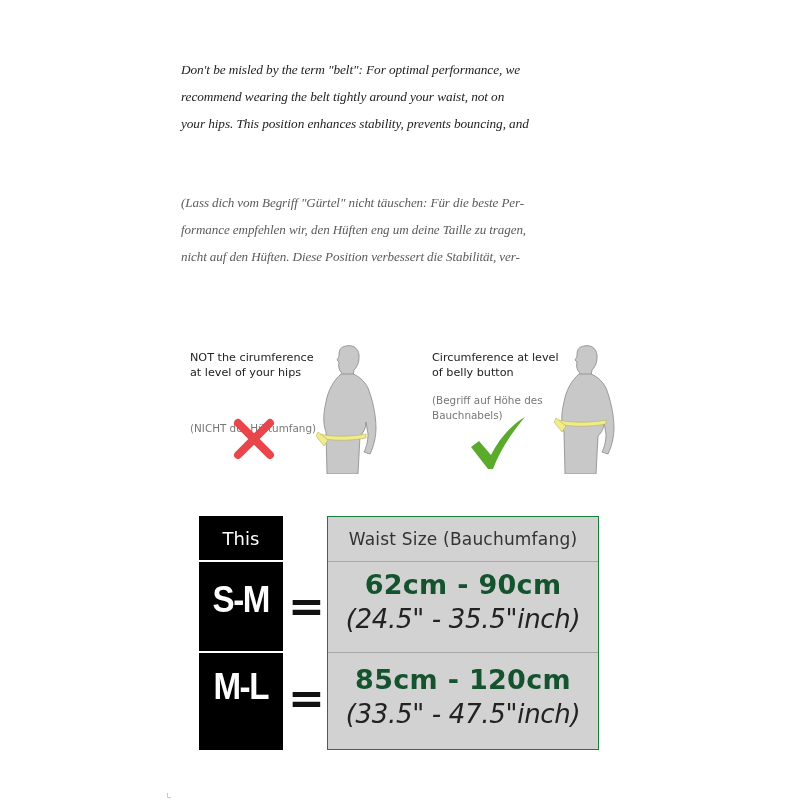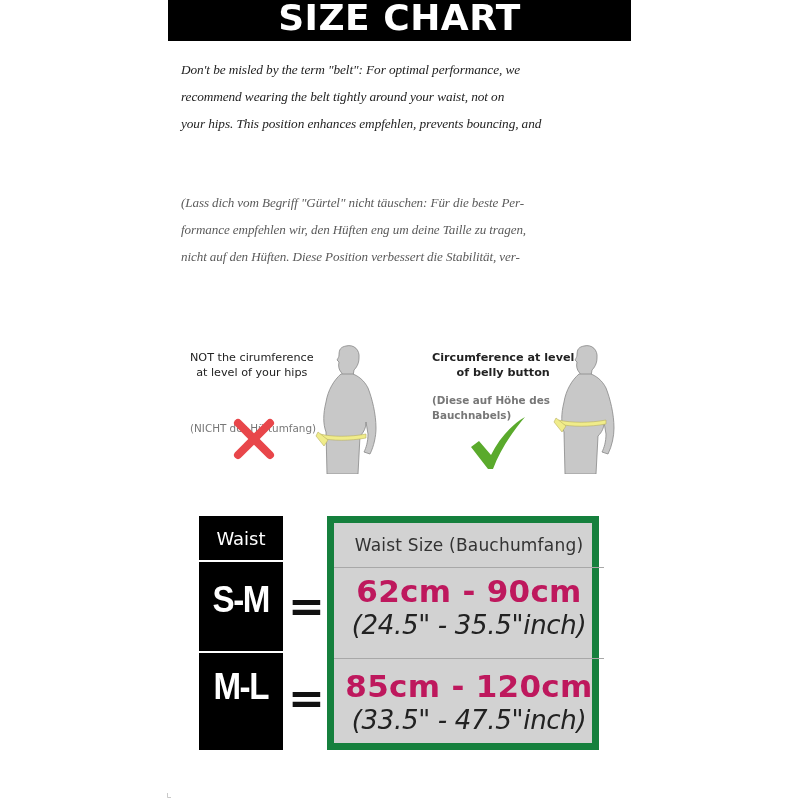--- a/index.html
+++ b/index.html
@@ -25,28 +25,28 @@
       font-family: Liberation Serif, serif; font-style: italic;
       font-size: 13.3px; line-height: 27px; letter-spacing: -0.1px;
     }
     .para-en { top: 56px; color: #222222; }
     .para-de { top: 189px; color: #5a5a5a; font-size: 13.1px; }
     .para .line { display: block; white-space: nowrap; }
 
     
     .panel { position: absolute; }
     .panel-left { left: 190px; top: 345px; width: 190px; height: 135px; }
-    .panel-right { left: 432px; top: 345px; width: 195px; height: 135px; font-weight: bold; }
+    .panel-right { left: 432px; top: 345px; width: 195px; height: 135px; }
 
     .panel-caption {
       position: absolute; left: 0; top: 5px;
       font-family: "DejaVu Sans", "Liberation Sans", sans-serif;
       font-size: 11.2px; line-height: 15px; color: #222;
     }
-    .panel-caption .line { display: block; white-space: nowrap; text-align: center; }
+    .panel-caption .line { display: block; white-space: nowrap; }
     .panel-sub {
       position: absolute; left: 0;
       font-family: "DejaVu Sans", "Liberation Sans", sans-serif;
       font-size: 10.4px; line-height: 15px; color: #777;
     }
     .panel-sub .line { display: block; white-space: nowrap; }
     .panel-left .panel-sub { top: 44px; margin-top: 32px; }
     .panel-right .panel-sub { top: 48px; }
 
     .mark { position: absolute; }
@@ -81,59 +81,56 @@
     .equals {
       position: absolute; left: 288px; width: 34px;
       font-family: "DejaVu Sans", sans-serif; font-size: 44px; font-weight: bold;
       text-align: center; color: #111;
     }
     .equals.e1 { top: 580px; }
     .equals.e2 { top: 672px; }
 
     .waist-col {
       position: absolute; left: 327px; top: 516px; width: 272px; height: 234px;
-      background: #d2d2d2; border: 7px solid #15803d;
+      background: #d2d2d2; border: 1px solid #15803d;
     }
     .waist-header {
       position: absolute; left: 0; top: 0; width: 270px; height: 44px;
       display: flex; align-items: center; justify-content: center;
       font-family: "DejaVu Sans", "Liberation Sans", sans-serif;
       font-size: 17px; color: #333; letter-spacing: 0.2px;
     }
     .waist-divider { position: absolute; left: 0; width: 270px; height: 1px; background: #a8a8a8; }
     .waist-divider.d1 { top: 44px; }
     .waist-divider.d2 { top: 135px; }
     .waist-row { position: absolute; left: 0; width: 270px; text-align: center; }
     .waist-row.r1 { top: 50px; }
     .waist-row.r2 { top: 145px; }
     .waist-cm {
       display: block; font-family: "DejaVu Sans", "Liberation Sans", sans-serif;
-      font-weight: bold; font-size: 31px; line-height: 36px; color: #be185d; letter-spacing: 0.3px;
+      font-weight: bold; font-size: 27px; line-height: 36px; color: #14532d; letter-spacing: 0.3px;
     }
     .waist-in {
       display: block; font-family: "DejaVu Sans", "Liberation Sans", sans-serif;
       font-style: italic; font-size: 26px; line-height: 32px; color: #222;
       font-weight: 300; letter-spacing: -0.3px;
     }
 
     .stray-mark { position: absolute; left: 167px; top: 793px; width: 4px; height: 5px; }
   </style>
 </head>
 <body>
 
 <div class="page">
 
-  <div class="banner">
-    <div class="banner-title">SIZE CHART</div>
-  </div>
 
   <div class="para para-en">
     <span class="line">Don't be misled by the term "belt": For optimal performance, we</span>
     <span class="line">recommend wearing the belt tightly around your waist, not on</span>
-    <span class="line">your hips. This position enhances empfehlen, prevents bouncing, and</span>
+    <span class="line">your hips. This position enhances stability, prevents bouncing, and</span>
   </div>
 
   <div class="para para-de">
     <span class="line">(Lass dich vom Begriff "Gürtel" nicht täuschen: Für die beste Per-</span>
     <span class="line">formance empfehlen wir, den Hüften eng um deine Taille zu tragen,</span>
     <span class="line">nicht auf den Hüften. Diese Position verbessert die Stabilität, ver-</span>
   </div>
 
   <div class="panel panel-left">
     <div class="panel-caption">
@@ -157,36 +154,36 @@
       <path d="M10 90 L20 98 L16 104 L8 94 Z" fill="#f0ec8a" stroke="#b8b060" stroke-width="0.6"></path>
     </svg>
   </div>
 
   <div class="panel panel-right">
     <div class="panel-caption">
       <span class="line">Circumference at level</span>
       <span class="line">of belly button</span>
     </div>
     <div class="panel-sub">
-      <span class="line">(Diese auf Höhe des</span>
+      <span class="line">(Begriff auf Höhe des</span>
       <span class="line">Bauchnabels)</span>
     </div>
     <svg class="mark" viewBox="0 0 58 56">
       <path d="M2 32 L10 26 L22 40 C30 24 42 10 56 2 C46 14 32 32 24 54 L19 54 Z" fill="#5aaa2c"></path>
     </svg>
     <svg class="figure" viewBox="0 0 80 132">
       <path d="M40 4 C48 2 54 8 53 16 C53 22 50 26 48 28 L47 34 C42 36 37 34 35 30 C33 28 32 24 33 20 L31 18 C32 16 33 15 33 13 C33 7 35 5 40 4 Z" fill="#c8c8c8" stroke="#888" stroke-width="0.8"></path>
       <path d="M35 32 C28 38 22 48 20 60 C17 72 17 82 20 90 L21 132 L52 132 L54 94 C58 90 60 86 60 80 L62 92 C62 100 60 106 58 110 L64 112 C68 104 70 94 70 86 C70 72 66 56 62 46 C58 38 52 34 47 32 Z" fill="#c8c8c8" stroke="#888" stroke-width="0.8"></path>
       <path d="M14 78 C28 81 46 81 62 78 L62 82 C46 85 28 85 14 82 Z" fill="#f0ec8a" stroke="#b8b060" stroke-width="0.6"></path>
       <path d="M12 76 L22 84 L18 90 L10 80 Z" fill="#f0ec8a" stroke="#b8b060" stroke-width="0.6"></path>
     </svg>
   </div>
 
   <div class="size-col">
-    <div class="size-cell header">Waist</div>
+    <div class="size-cell header">This</div>
     <div class="size-divider d1"></div>
     <div class="size-cell row1">
       <span class="size-label">S-M</span>
     </div>
     <div class="size-divider d2"></div>
     <div class="size-cell row2">
       <span class="size-label">M-L</span>
     </div>
   </div>
 

